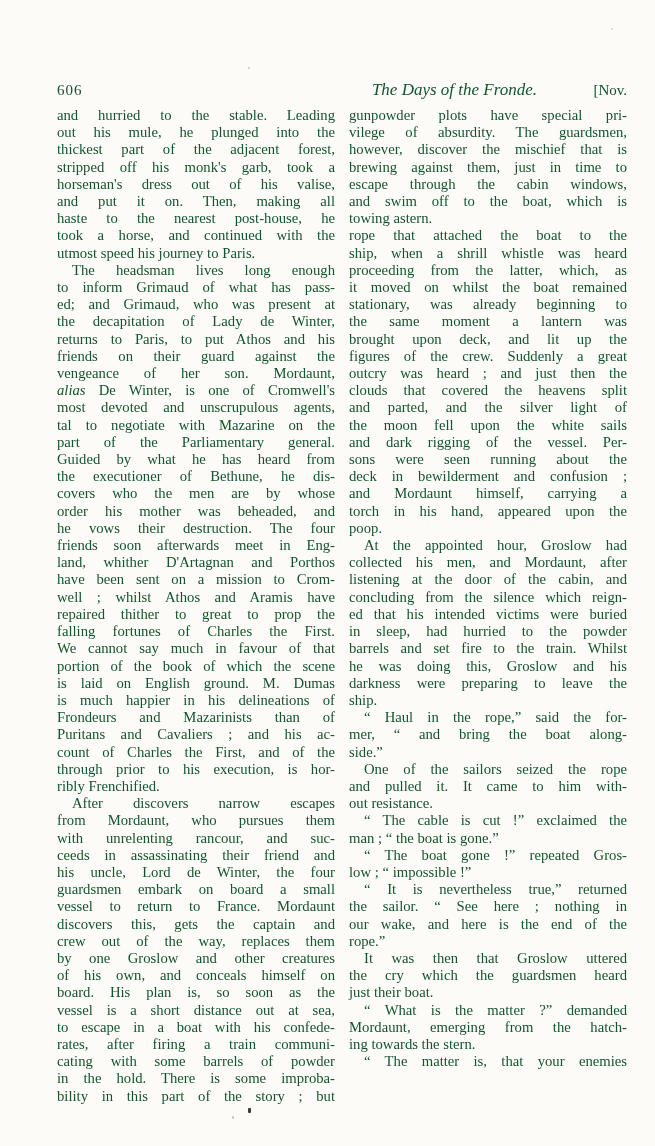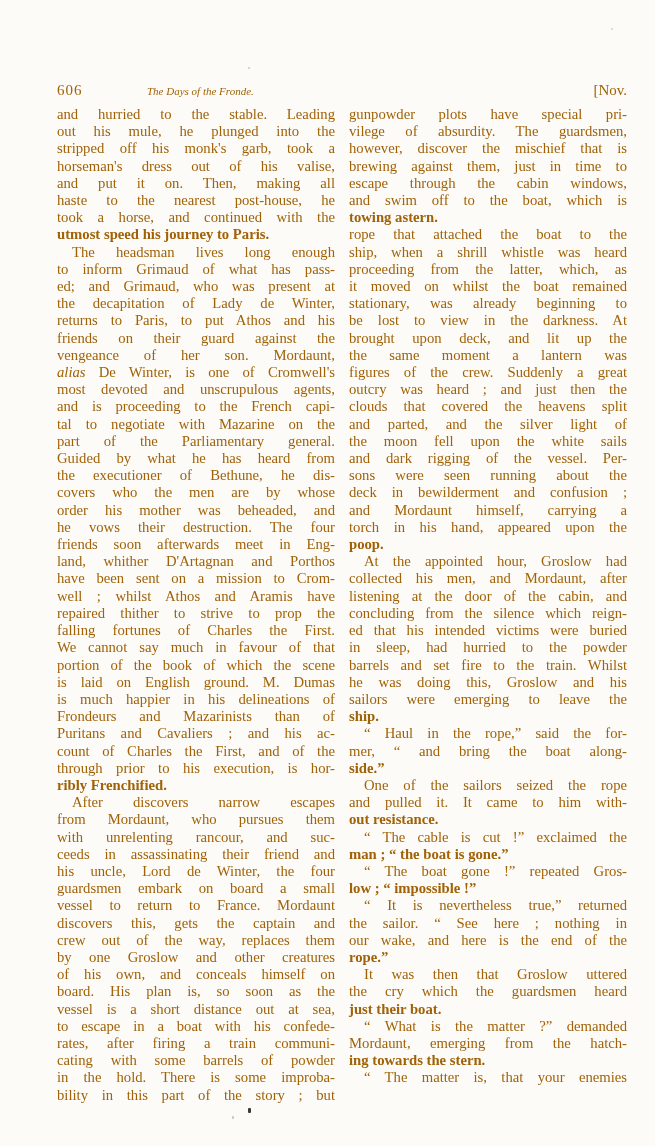--- a/index.html
+++ b/index.html
@@ -5,21 +5,21 @@
   html, body {
     margin: 0;
     padding: 0;
     background: #e8e8e8;
   }
   .page {
     position: relative;
     width: 655px;
     height: 1146px;
     background: #fcfbf8;
-    color: #a16207;
+    color: #14532d;
     font-family: "Liberation Serif", "DejaVu Serif", serif;
     overflow: hidden;
   }
   .content {
     position: absolute;
     left: 57px;
     top: 62px;
     width: 570px;
   }
   .header {
@@ -27,23 +27,23 @@
     align-items: baseline;
     font-size: 15px;
     margin-bottom: 7px;
   }
   .header .pagenum {
     width: 90px;
     letter-spacing: 1px;
   }
   .header .title {
     flex: 1;
-    text-align: left;
+    text-align: right;
     font-style: italic;
-    font-size: 11px;
+    font-size: 17px;
   }
   .header .issue {
     width: 90px;
     text-align: right;
     margin-top: 20px;
   }
   .columns {
     display: flex;
     gap: 14px;
   }
@@ -52,21 +52,21 @@
     width: 278px;
     font-size: 14.7px;
     line-height: 17.2px;
   }
   .paragraph { margin: 0; }
   .line {
     text-align: justify;
     text-align-last: justify;
     white-space: normal;
   }
-  .line.short { text-align-last: left; font-weight: bold; }
+  .line.short { text-align-last: left; }
   .line.indent { text-indent: 15px; }
   .speck { position: absolute; border-radius: 1px; }
   .speck.s1 { left: 248px; top: 1108px; width: 3px; height: 5px; background: #3a3a38; }
   .speck.s2 { left: 232px; top: 1116px; width: 2px; height: 3px; background: #c6c5c0; }
   .speck.s3 { left: 248px; top: 67px;  width: 2px; height: 2px; background: #c9c8c3; }
   .speck.s4 { left: 611px; top: 28px;  width: 2px; height: 2px; background: #d2d1cc; }
 </style>
 </head>
 <body>
 
@@ -75,50 +75,50 @@
     <div class="header">
       <span class="pagenum">606</span>
       <span class="title">The Days of the Fronde.</span>
       <span class="issue">[Nov.</span>
     </div>
     <div class="columns">
       <div class="column">
           <div class="paragraph">
             <div class="line">and hurried to the stable. Leading</div>
             <div class="line">out his mule, he plunged into the</div>
+            <div class="line">thickest part of the adjacent forest,</div>
             <div class="line">stripped off his monk's garb, took a</div>
             <div class="line">horseman's dress out of his valise,</div>
             <div class="line">and put it on. Then, making all</div>
             <div class="line">haste to the nearest post-house, he</div>
             <div class="line">took a horse, and continued with the</div>
             <div class="line short">utmost speed his journey to Paris.</div>
           </div>
           <div class="paragraph">
             <div class="line indent">The headsman lives long enough</div>
             <div class="line">to inform Grimaud of what has pass-</div>
             <div class="line">ed; and Grimaud, who was present at</div>
             <div class="line">the decapitation of Lady de Winter,</div>
             <div class="line">returns to Paris, to put Athos and his</div>
             <div class="line">friends on their guard against the</div>
             <div class="line">vengeance of her son. Mordaunt,</div>
             <div class="line"><i>alias</i> De Winter, is one of Cromwell's</div>
             <div class="line">most devoted and unscrupulous agents,</div>
-            <div class="line">and is proceeding to the French capi-</div>
             <div class="line">tal to negotiate with Mazarine on the</div>
             <div class="line">part of the Parliamentary general.</div>
             <div class="line">Guided by what he has heard from</div>
             <div class="line">the executioner of Bethune, he dis-</div>
             <div class="line">covers who the men are by whose</div>
             <div class="line">order his mother was beheaded, and</div>
             <div class="line">he vows their destruction. The four</div>
             <div class="line">friends soon afterwards meet in Eng-</div>
             <div class="line">land, whither D'Artagnan and Porthos</div>
             <div class="line">have been sent on a mission to Crom-</div>
             <div class="line">well ; whilst Athos and Aramis have</div>
-            <div class="line">repaired thither to strive to prop the</div>
+            <div class="line">repaired thither to great to prop the</div>
             <div class="line">falling fortunes of Charles the First.</div>
             <div class="line">We cannot say much in favour of that</div>
             <div class="line">portion of the book of which the scene</div>
             <div class="line">is laid on English ground. M. Dumas</div>
             <div class="line">is much happier in his delineations of</div>
             <div class="line">Frondeurs and Mazarinists than of</div>
             <div class="line">Puritans and Cavaliers ; and his ac-</div>
             <div class="line">count of Charles the First, and of the</div>
             <div class="line">through prior to his execution, is hor-</div>
             <div class="line short">ribly Frenchified.</div>
@@ -153,23 +153,22 @@
             <div class="line">escape through the cabin windows,</div>
             <div class="line">and swim off to the boat, which is</div>
             <div class="line short">towing astern.</div>
           </div>
           <div class="paragraph">
             <div class="line">rope that attached the boat to the</div>
             <div class="line">ship, when a shrill whistle was heard</div>
             <div class="line">proceeding from the latter, which, as</div>
             <div class="line">it moved on whilst the boat remained</div>
             <div class="line">stationary, was already beginning to</div>
-            <div class="line">be lost to view in the darkness. At</div>
+            <div class="line">the same moment a lantern was</div>
             <div class="line">brought upon deck, and lit up the</div>
-            <div class="line">the same moment a lantern was</div>
             <div class="line">figures of the crew. Suddenly a great</div>
             <div class="line">outcry was heard ; and just then the</div>
             <div class="line">clouds that covered the heavens split</div>
             <div class="line">and parted, and the silver light of</div>
             <div class="line">the moon fell upon the white sails</div>
             <div class="line">and dark rigging of the vessel. Per-</div>
             <div class="line">sons were seen running about the</div>
             <div class="line">deck in bewilderment and confusion ;</div>
             <div class="line">and Mordaunt himself, carrying a</div>
             <div class="line">torch in his hand, appeared upon the</div>
@@ -177,21 +176,21 @@
           </div>
           <div class="paragraph">
             <div class="line indent">At the appointed hour, Groslow had</div>
             <div class="line">collected his men, and Mordaunt, after</div>
             <div class="line">listening at the door of the cabin, and</div>
             <div class="line">concluding from the silence which reign-</div>
             <div class="line">ed that his intended victims were buried</div>
             <div class="line">in sleep, had hurried to the powder</div>
             <div class="line">barrels and set fire to the train. Whilst</div>
             <div class="line">he was doing this, Groslow and his</div>
-            <div class="line">sailors were emerging to leave the</div>
+            <div class="line">darkness were preparing to leave the</div>
             <div class="line short">ship.</div>
           </div>
           <div class="paragraph">
             <div class="line indent">“ Haul in the rope,” said the for-</div>
             <div class="line">mer, “ and bring the boat along-</div>
             <div class="line short">side.”</div>
           </div>
           <div class="paragraph">
             <div class="line indent">One of the sailors seized the rope</div>
             <div class="line">and pulled it. It came to him with-</div>

